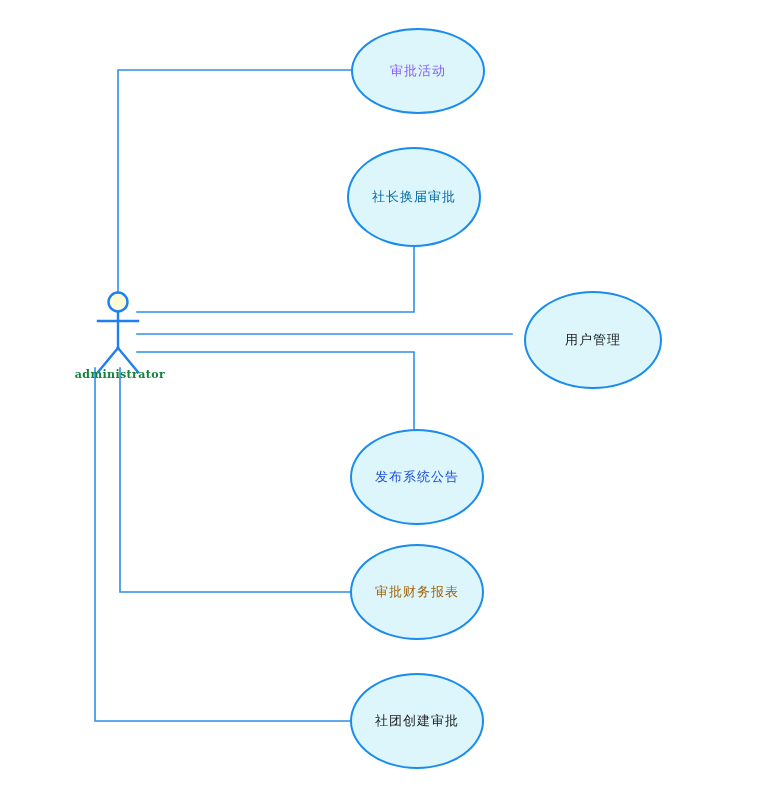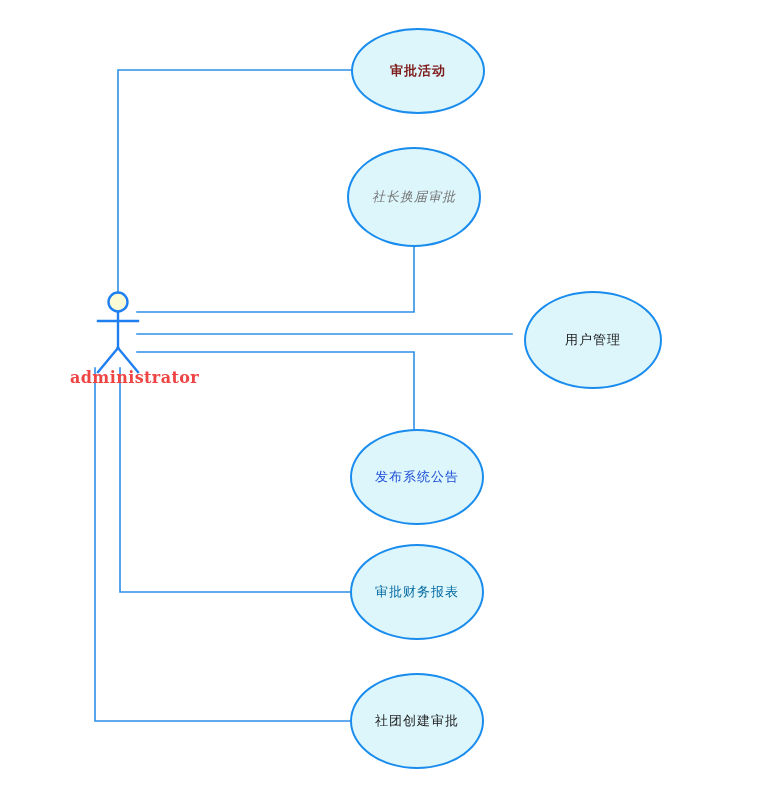--- a/index.html
+++ b/index.html
@@ -50,23 +50,23 @@
     width: 100px;
     height: 96px;
   }
   .actor-label {
     position: absolute;
     left: 0;
     top: 76px;
     width: 100%;
     text-align: center;
     font-family: "DejaVu Serif", serif;
-    font-size: 16px;
+    font-size: 11px;
     font-weight: bold;
-    color: #ef4444;
+    color: #15803d;
     letter-spacing: 0.4px;
     white-space: nowrap;
   }
 </style>
 </head>
 <body>
 
 <div id="canvas">
 
   <svg id="edges" viewBox="0 0 766 788" xmlns="http://www.w3.org/2000/svg">
@@ -86,32 +86,32 @@
         <circle cx="118" cy="302" r="9.5" fill="#fbfbd5" stroke="#1f7ff0" stroke-width="2.4"></circle>
       </g>
   </svg>
 
   <div class="actor">
     <div class="actor-label">administrator</div>
   </div>
 
   <div id="usecase-layer">
       <div class="usecase" style="left: 351px; top: 28px; width: 134px; height: 86px; background: rgb(221, 246, 251); border-color: rgb(26, 140, 238);">
-        <div class="usecase-label" style="color: #7f1d1d; font-weight: bold;">审批活动</div>
+        <div class="usecase-label" style="color: #8b5cf6;">审批活动</div>
       </div>
       <div class="usecase" style="left: 347px; top: 147px; width: 134px; height: 100px; background: rgb(221, 246, 251); border-color: rgb(26, 140, 238);">
-        <div class="usecase-label" style="color: #737373; font-style: italic;">社长换届审批</div>
+        <div class="usecase-label" style="color: #0369a1;">社长换届审批</div>
       </div>
       <div class="usecase" style="left: 524px; top: 291px; width: 138px; height: 98px; background: rgb(221, 246, 251); border-color: rgb(26, 140, 238);">
         <div class="usecase-label" style="color: rgb(26, 26, 26);">用户管理</div>
       </div>
       <div class="usecase" style="left: 350px; top: 429px; width: 134px; height: 96px; background: rgb(221, 246, 251); border-color: rgb(26, 140, 238);">
         <div class="usecase-label" style="color: #1d4ed8;">发布系统公告</div>
       </div>
       <div class="usecase" style="left: 350px; top: 544px; width: 134px; height: 96px; background: rgb(221, 246, 251); border-color: rgb(26, 140, 238);">
-        <div class="usecase-label" style="color: #0369a1;">审批财务报表</div>
+        <div class="usecase-label" style="color: #a16207;">审批财务报表</div>
       </div>
       <div class="usecase" style="left: 350px; top: 673px; width: 134px; height: 96px; background: rgb(221, 246, 251); border-color: rgb(26, 140, 238);">
         <div class="usecase-label" style="color: rgb(26, 26, 26);">社团创建审批</div>
       </div>
     </div>
 
 </div>
 
 </body></html>

